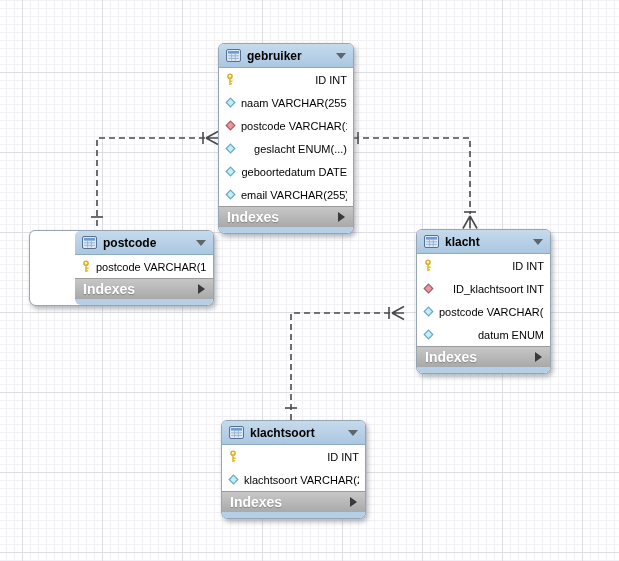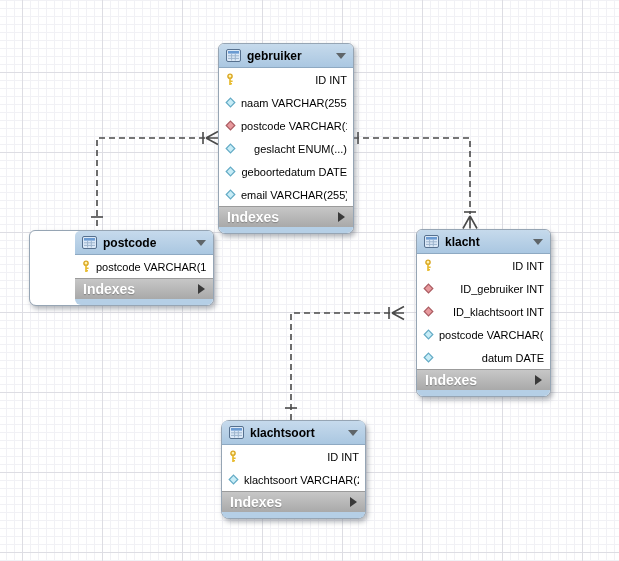--- a/index.html
+++ b/index.html
@@ -57,21 +57,21 @@
   .t-expand {
     width:0; height:0; flex:0 0 auto;
     border-top:5px solid transparent; border-bottom:5px solid transparent;
     border-left:7px solid #3a3a3a;
   }
   .t-bottom { height:6px; background:#b5cfe6; border-radius:0 0 6px 6px; }
 
   #t-gebruiker   { left:218px; top:43px;  width:134px; }
   #t-postcode    { left:29px;  top:230px; width:138px;padding-left:45px; }
   #t-klacht      { left:405px; top:229px; width:133px;margin-left:11px; }
-  #t-klachtsoort { left:221px; top:420px; width:143px;border-radius:8px; }
+  #t-klachtsoort { left:221px; top:420px; width:143px; }
 </style>
 </head>
 <body>
 
 <div class="canvas">
 
   <svg class="connectors" width="619" height="561">
     <g>
       <path class="dash" d="M205 138 L97 138 L97 229"></path>
       <path class="solid" d="M206 138 L218 131.5 M206 138 L218 138 M206 138 L218 144.5"></path>
@@ -216,45 +216,37 @@
             </svg>
           </span>
           <span class="ctext">ID INT</span>
         </div>
         <div class="trow">
           <span class="cicon">
             <svg width="11" height="11" viewBox="0 0 11 11">
               <path d="M5.5 1.2 L9.8 5.5 L5.5 9.8 L1.2 5.5 Z" fill="#e89a9e" stroke="#aa5a60" stroke-width="1.2"></path>
             </svg>
           </span>
-          <span class="ctext">ID_gebruiker INT</span>
-        </div>
-        <div class="trow">
-          <span class="cicon">
-            <svg width="11" height="11" viewBox="0 0 11 11">
-              <path d="M5.5 1.2 L9.8 5.5 L5.5 9.8 L1.2 5.5 Z" fill="#e89a9e" stroke="#aa5a60" stroke-width="1.2"></path>
-            </svg>
-          </span>
           <span class="ctext">ID_klachtsoort INT</span>
         </div>
         <div class="trow">
           <span class="cicon">
             <svg width="11" height="11" viewBox="0 0 11 11">
               <path d="M5.5 1.2 L9.8 5.5 L5.5 9.8 L1.2 5.5 Z" fill="#c8edf7" stroke="#62aac5" stroke-width="1.2"></path>
             </svg>
           </span>
           <span class="ctext">postcode VARCHAR(1...</span>
         </div>
         <div class="trow">
           <span class="cicon">
             <svg width="11" height="11" viewBox="0 0 11 11">
               <path d="M5.5 1.2 L9.8 5.5 L5.5 9.8 L1.2 5.5 Z" fill="#c8edf7" stroke="#62aac5" stroke-width="1.2"></path>
             </svg>
           </span>
-          <span class="ctext">datum DATE</span>
+          <span class="ctext">datum ENUM</span>
         </div>
       </div>
     <div class="t-footer">
       <span class="label">Indexes</span>
       <span class="t-expand"></span>
     </div>
     <div class="t-bottom"></div>
   </div>
 
   <div class="table" id="t-klachtsoort">

